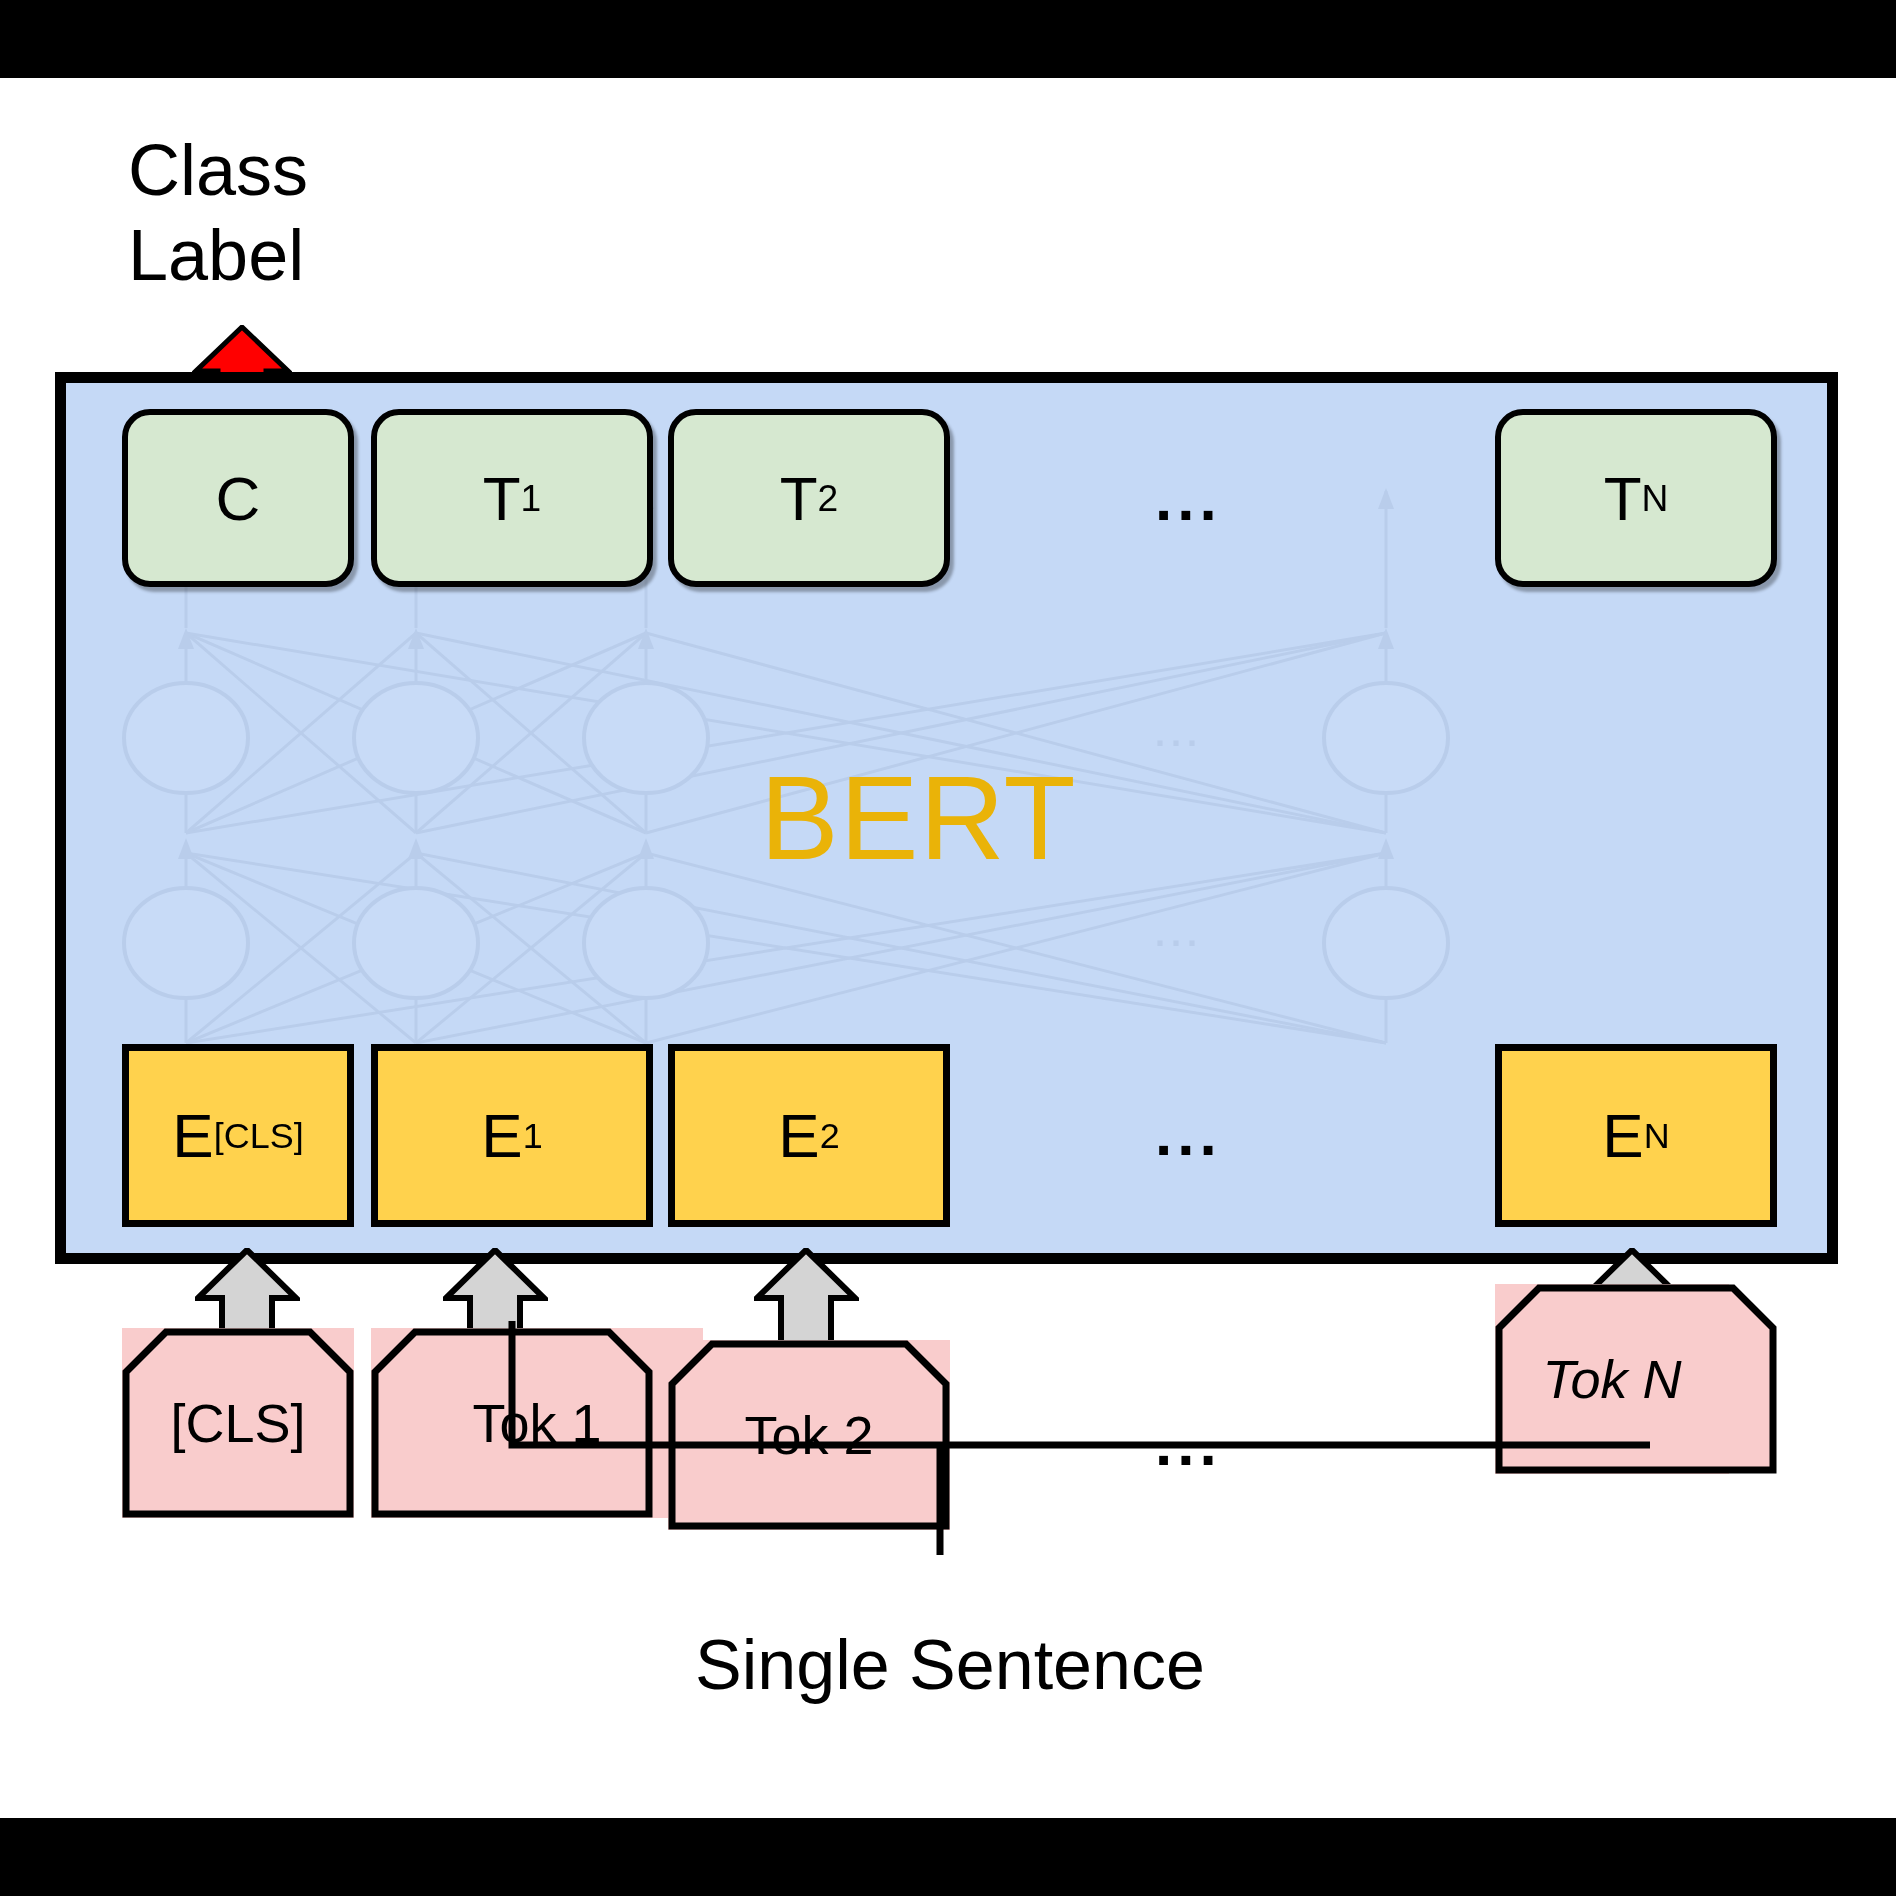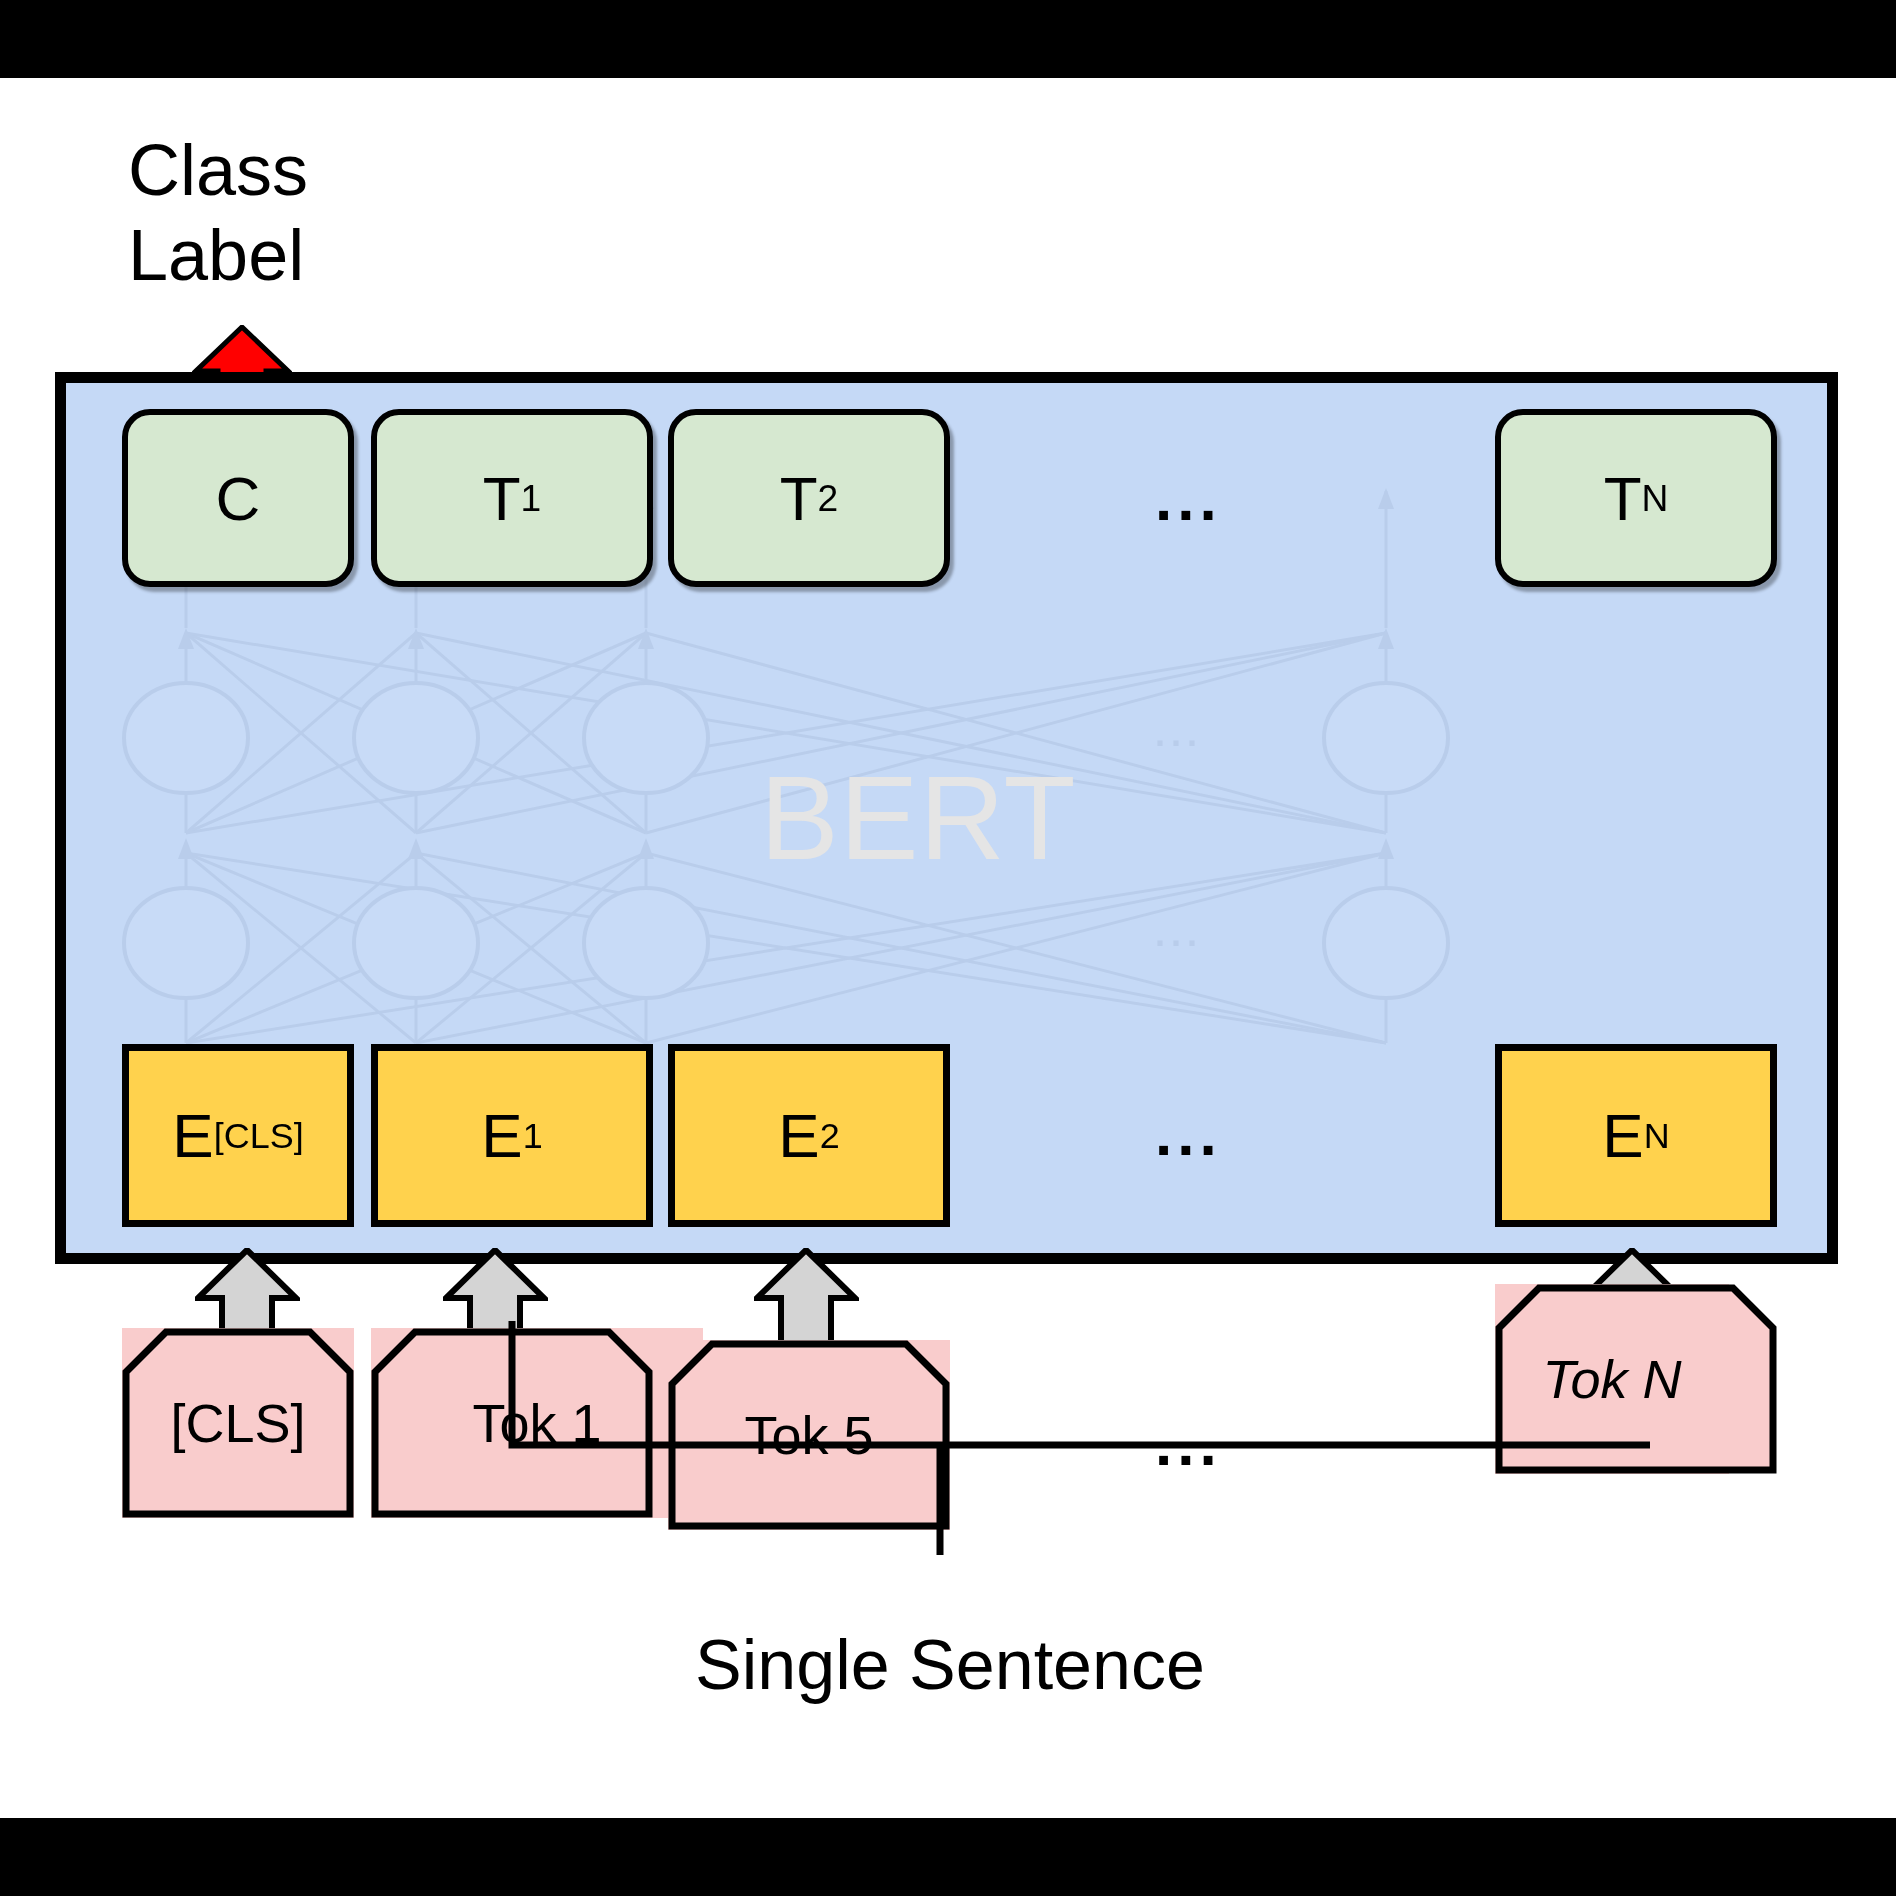--- a/index.html
+++ b/index.html
@@ -55,21 +55,21 @@
     width: 1783px;
     height: 892px;
     background: #c5d9f6;
     border: 11px solid #000000;
     box-sizing: border-box;
   }
   #bert-title {
     left: 760px;
     top: 750px;
     font-size: 118px;
-    color: #e5e5e5;
+    color: #eab308;
     letter-spacing: 1px;
   }
 
   
   #bert-network {
     left: 66px;
     top: 383px;
     width: 1761px;
     height: 870px;
     pointer-events: none;
@@ -309,21 +309,21 @@
     <svg class="pink-svg" width="282" height="190" viewBox="0 0 282 190">
       <polygon points="44,4 238,4 278,44 278,186 4,186 4,44" fill="#f9cccc" stroke="#000000" stroke-width="7" stroke-linejoin="miter"></polygon>
     </svg>
     <span class="pink-txt">Tok 1</span>
   </div>
 
   <div class="pink-box" style="left:668px; top:1340px; width:282px; height:190px;">
     <svg class="pink-svg" width="282" height="190" viewBox="0 0 282 190">
       <polygon points="44,4 238,4 278,44 278,186 4,186 4,44" fill="#f9cccc" stroke="#000000" stroke-width="7" stroke-linejoin="miter"></polygon>
     </svg>
-    <span class="pink-txt">Tok 5</span>
+    <span class="pink-txt">Tok 2</span>
   </div>
 
   <div class="pink-box" style="left:1495px; top:1284px; width:234px; height:190px;font-style:italic;">
     <svg class="pink-svg" width="282" height="190" viewBox="0 0 282 190">
       <polygon points="44,4 238,4 278,44 278,186 4,186 4,44" fill="#f9cccc" stroke="#000000" stroke-width="7" stroke-linejoin="miter"></polygon>
     </svg>
     <span class="pink-txt">Tok N</span>
   </div>
 
   <div class="abs ellipsis" style="left:1155px; top:1408px;">...</div>

